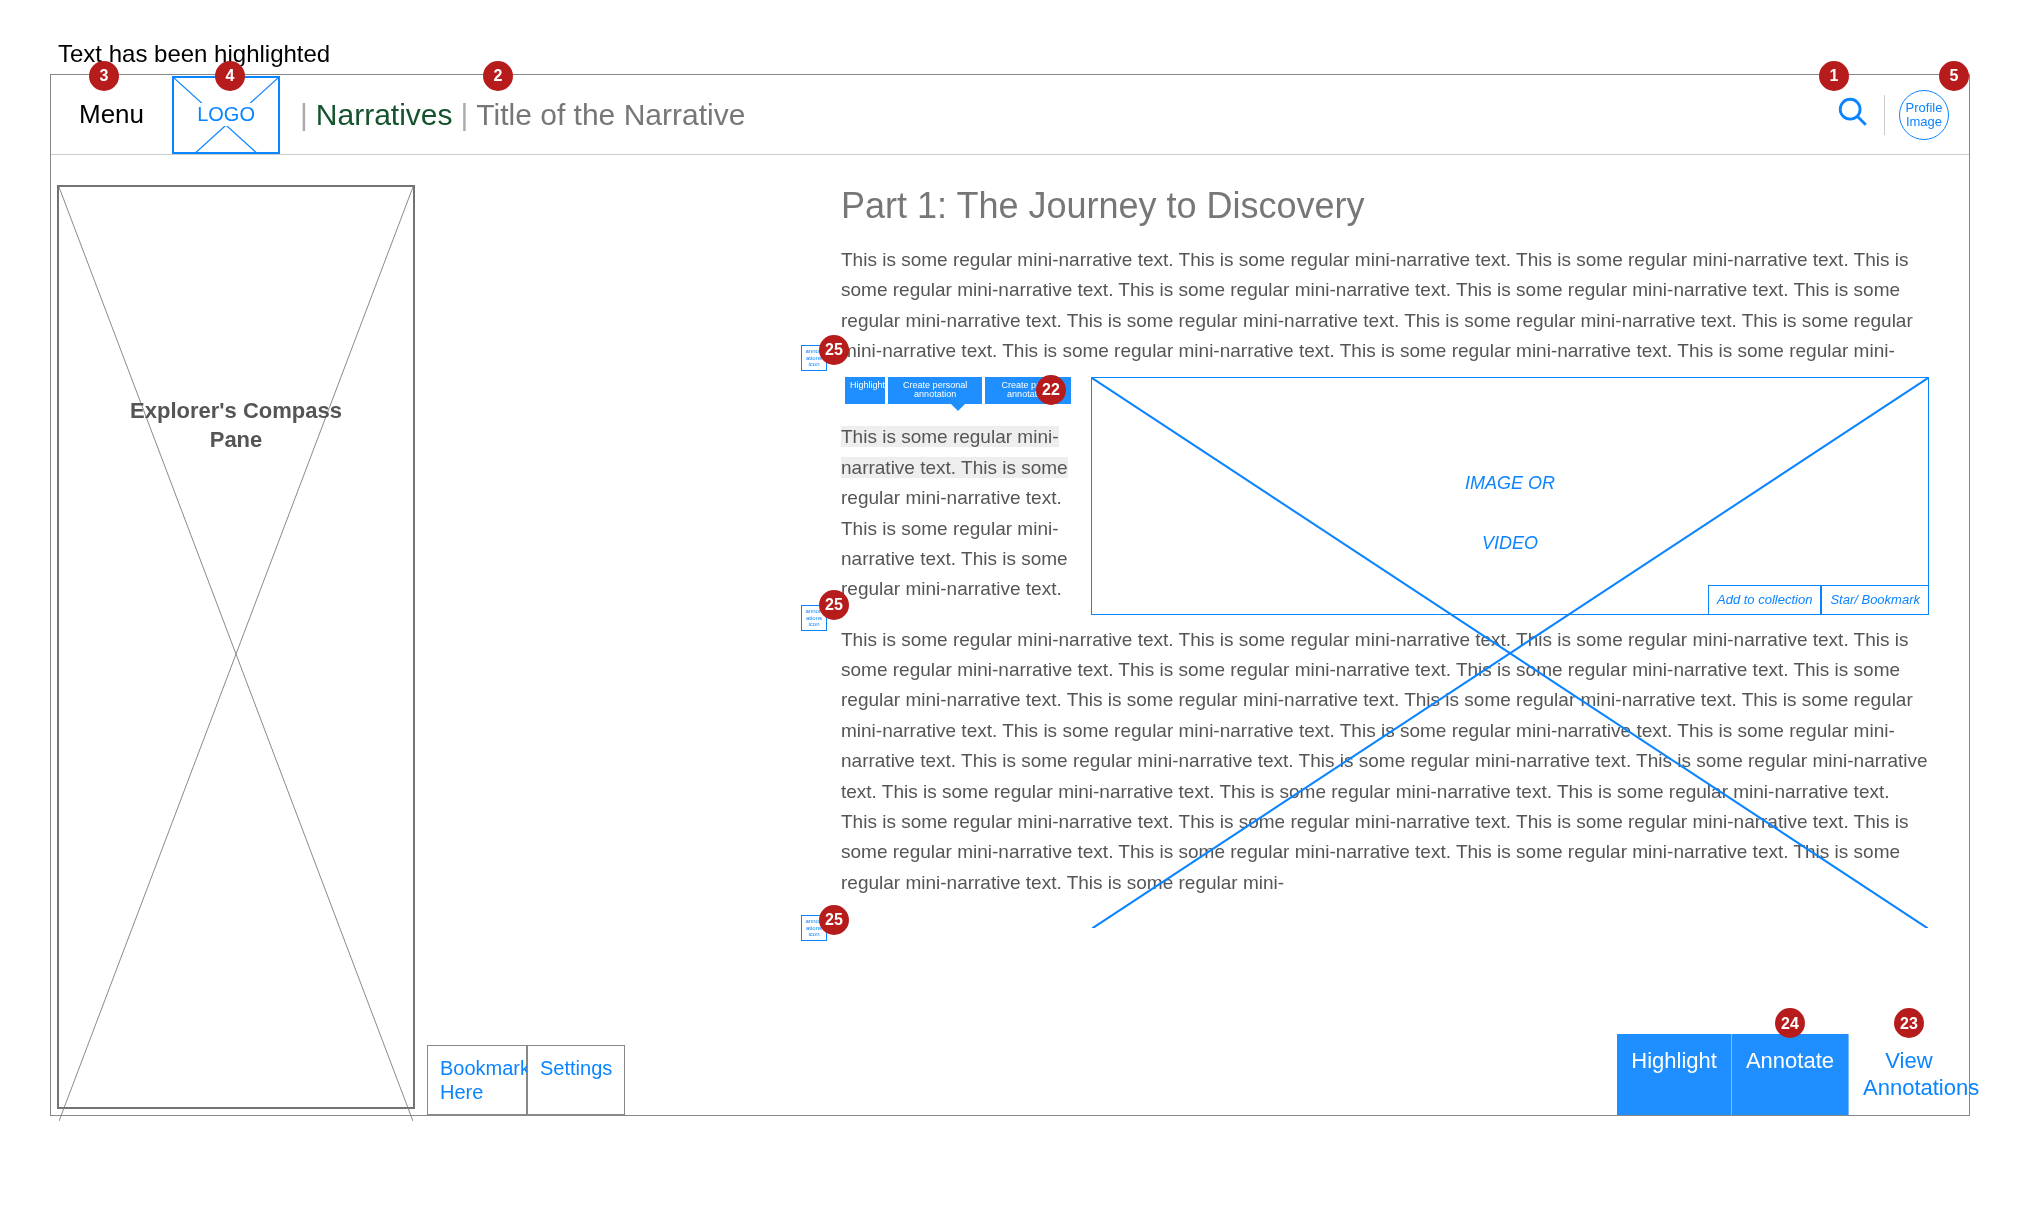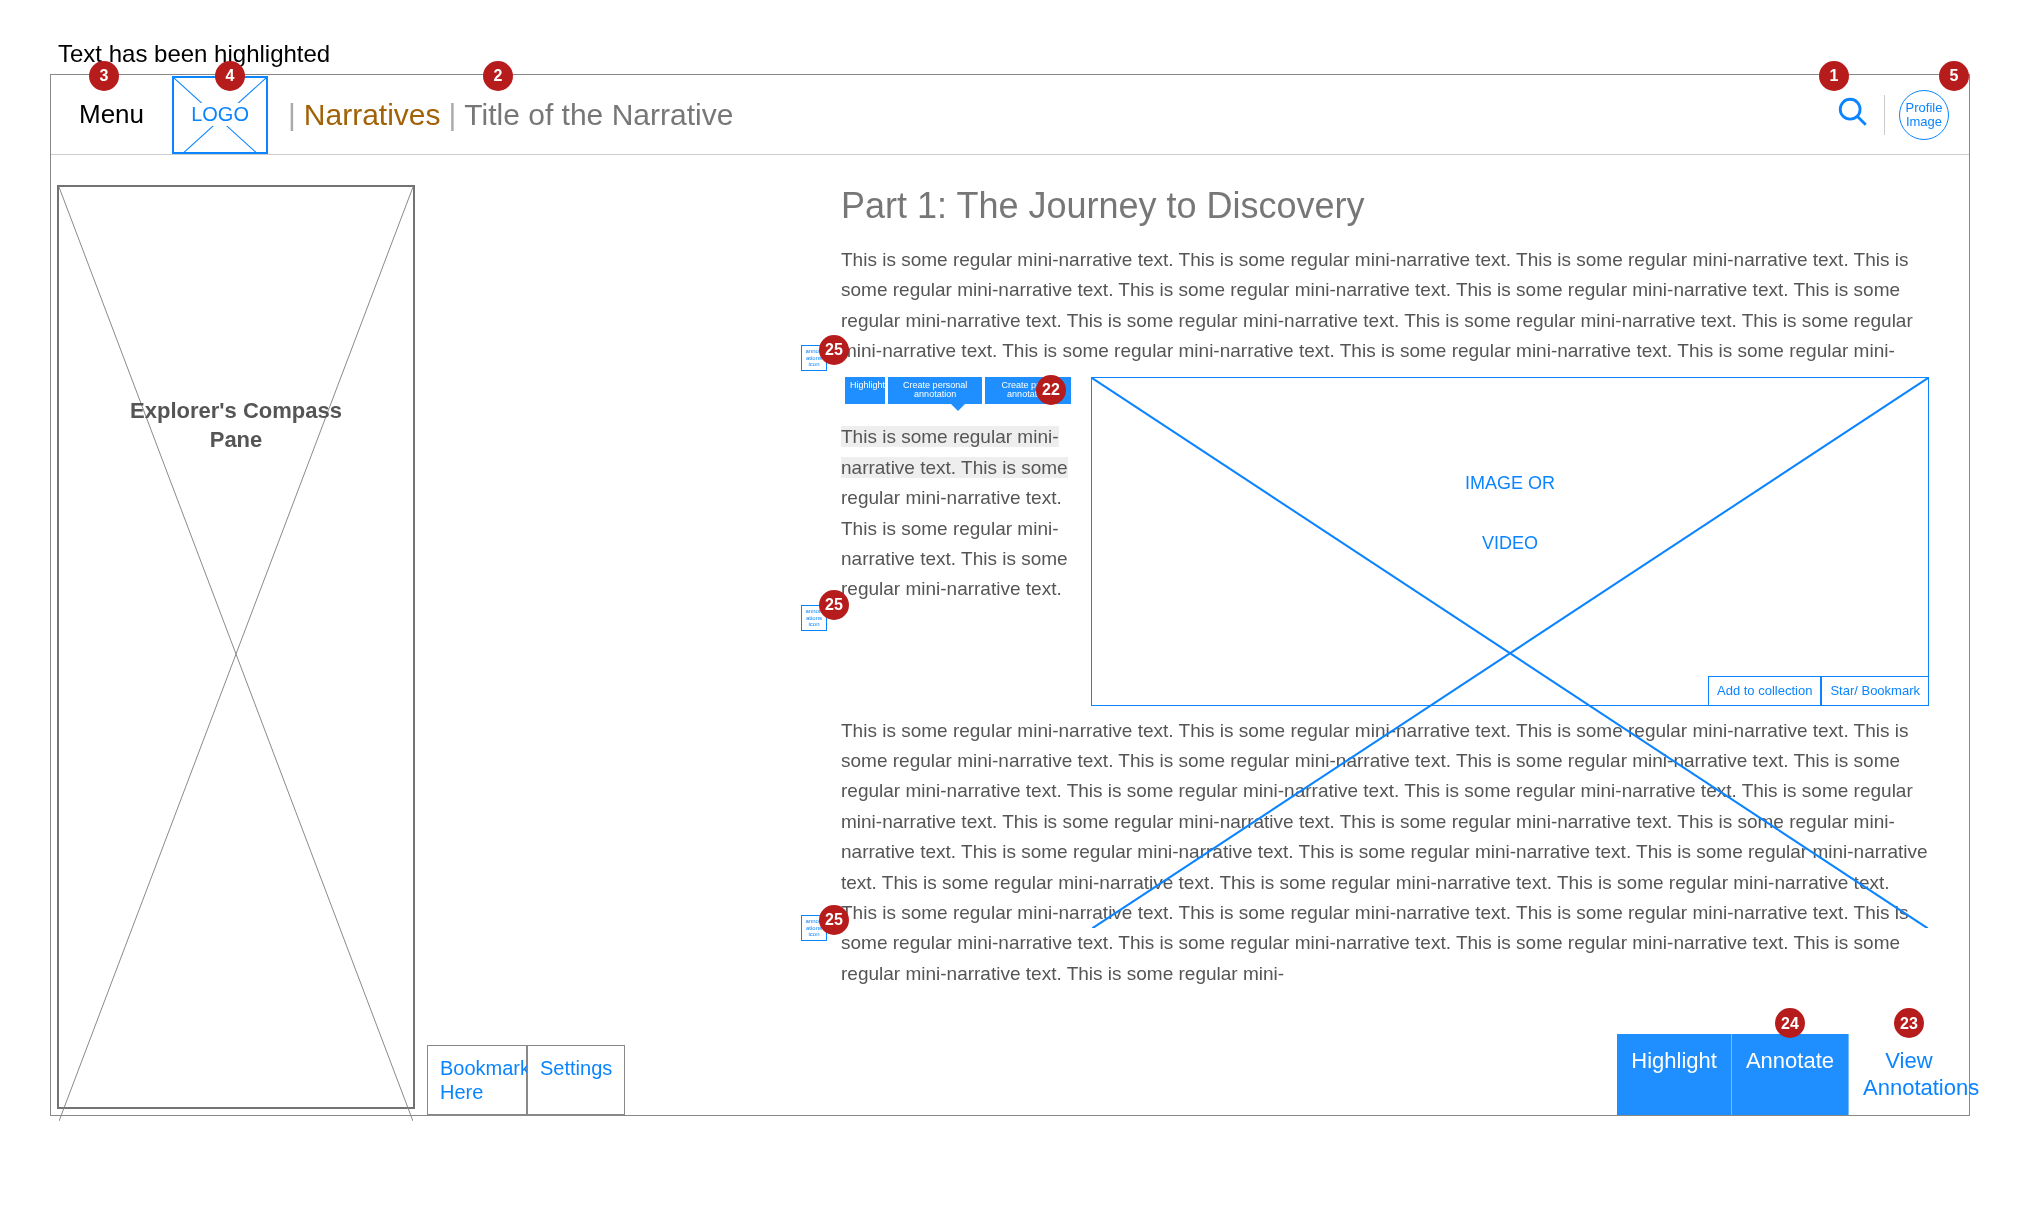--- a/index.html
+++ b/index.html
@@ -31,42 +31,42 @@
     height: 80px;
     border-bottom: 1px solid #ccc;
     position: relative;
   }
   .menu-link {
     color: #000000;
     font-size: 26px;
     padding: 0 28px;
   }
   .logo-box {
-    width: 96px;
+    width: 108px;
     height: 78px;
     border: 2px solid #0a84ff;
     color: #0a84ff;
     font-size: 20px;
     display: flex;
     align-items: center;
     justify-content: center;
     position: relative;
     overflow: hidden;
   }
   .logo-box svg { position: absolute; inset: 0; }
   .breadcrumb {
     display: flex;
     align-items: center;
     gap: 8px;
     font-size: 30px;
     margin-left: 20px;
     color: #888;
   }
   .breadcrumb .sep { color: #aaa; }
-  .breadcrumb .narratives { color: #a16207; text-align: right; }
+  .breadcrumb .narratives { color: #14532d; text-align: right; }
   .breadcrumb .title { color: #777; }
   .topbar-right {
     margin-left: auto;
     display: flex;
     align-items: center;
     gap: 14px;
     padding-right: 20px;
   }
   .search-icon svg { stroke: #0a84ff; }
   .vdiv { width: 1px; height: 40px; background: #ccc; }
@@ -171,24 +171,25 @@
     width: 0; height: 0;
     border-left: 7px solid transparent;
     border-right: 7px solid transparent;
     border-top: 7px solid #1f8fff;
   }
   .highlighted {
     background: #eee;
   }
   .media-box {
     flex: 1;
-    height: 329px;
+    height: 238px;
     border: 1px solid #0a84ff;
     position: relative;
     color: #0a84ff;
+    font-style: italic;
   }
   .media-box svg { position: absolute; inset: 0; }
   .media-label {
     position: absolute;
     left: 50%;
     transform: translateX(-50%);
     text-align: center;
     font-size: 18px;
   }
   .media-label.l1 { top: 95px; }

